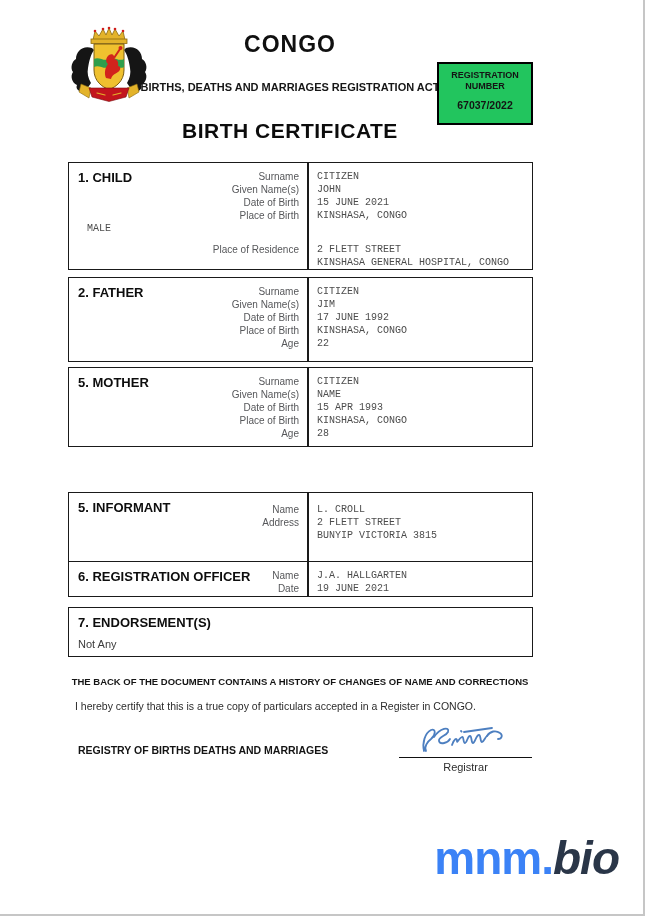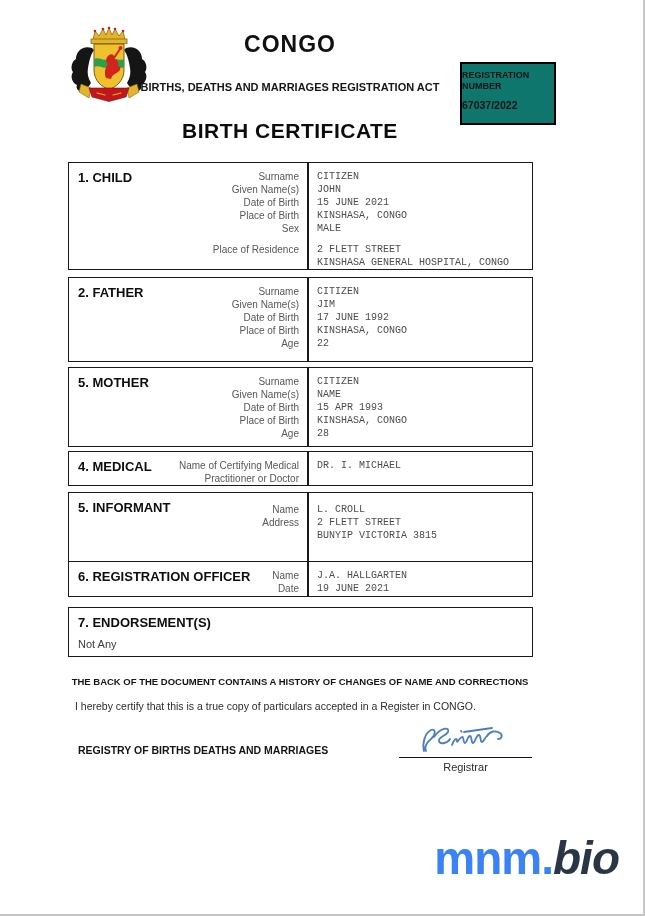--- a/index.html
+++ b/index.html
@@ -10,22 +10,22 @@
     box-sizing:border-box;
     text-decoration:underline;
   }
   
   .emblem { position:absolute; left:69px; top:26px; width:80px; height:88px; }
   .header-center { position:absolute; left:35px; top:0; width:510px; text-align:center; }
   .country  { position:absolute; top:31px; left:0; right:0; font-size:23px; font-weight:bold; letter-spacing:1px; color:#101010; }
   .act-line { position:absolute; top:81px; left:0; right:0; font-size:11px; font-weight:bold; color:#161616; }
   .doc-title{ position:absolute; top:119px; left:0; right:0; font-size:21px; font-weight:bold; letter-spacing:0.5px; color:#0c0c0c; }
   .reg-box {
-    position:absolute; left:460px; top:62px; width:96px; height:63px;
-    border:2px solid #000; box-sizing:border-box; text-align:left; background:#0f766e;
+    position:absolute; left:437px; top:62px; width:96px; height:63px;
+    border:2px solid #000; box-sizing:border-box; text-align:center; background:#22c55e;
   }
   .reg-label  { margin-top:6px; font-size:9px; font-weight:bold; line-height:11px; color:#141414; }
   .reg-number { margin-top:7px; font-size:10.5px; font-weight:bold; color:#141414; }
   
   .sec { position:absolute; left:68px; width:465px; border:1.5px solid #1a1a1a; box-sizing:border-box; background:#fff; }
   .sec-divider { position:absolute; left:238px; top:0; bottom:0; width:1.5px; background:#1a1a1a; }
   .sec-heading { position:absolute; left:9px; top:7px; font-size:13px; font-weight:bold; color:#0d0d0d; white-space:nowrap; }
   .fields { position:absolute; left:0; right:0; top:7px; }
   .frow   { display:flex; align-items:flex-start; }
   .frow.gap { margin-top:8px; }
@@ -104,21 +104,20 @@
         </div>
       <div class="frow">
           <span class="flabel">Date of Birth</span>
           <span class="fvalue">15 JUNE 2021</span>
         </div>
       <div class="frow">
           <span class="flabel">Place of Birth</span>
           <span class="fvalue">KINSHASA, CONGO</span>
         </div>
       <div class="frow">
-          <span class="flabel">Sex</span>
           <span class="fvalue">MALE</span>
         </div>
       <div class="frow gap">
           <span class="flabel">Place of Residence</span>
           <span class="fvalue">2 FLETT STREET</span>
         </div>
       <div class="frow">
           <span class="flabel"></span>
           <span class="fvalue">KINSHASA GENERAL HOSPITAL, CONGO</span>
         </div>
@@ -172,34 +171,20 @@
           <span class="flabel">Place of Birth</span>
           <span class="fvalue">KINSHASA, CONGO</span>
         </div>
       <div class="frow">
           <span class="flabel">Age</span>
           <span class="fvalue">28</span>
         </div>
     </div>
   </div>
 
-  <div class="sec" style="top:451px;height:35px">
-    <div class="sec-divider"></div>
-    <div class="sec-heading">4. MEDICAL</div>
-    <div class="fields">
-      <div class="frow">
-          <span class="flabel">Name of Certifying Medical</span>
-          <span class="fvalue">DR. I. MICHAEL</span>
-        </div>
-      <div class="frow">
-          <span class="flabel">Practitioner or Doctor</span>
-          <span class="fvalue"></span>
-        </div>
-    </div>
-  </div>
 
   <div class="sec" style="top:492px;height:79px">
     <div class="sec-divider"></div>
     <div class="sec-heading">5. INFORMANT</div>
     <div class="fields" style="top:10px">
       <div class="frow">
           <span class="flabel">Name</span>
           <span class="fvalue">L. CROLL</span>
         </div>
       <div class="frow">

